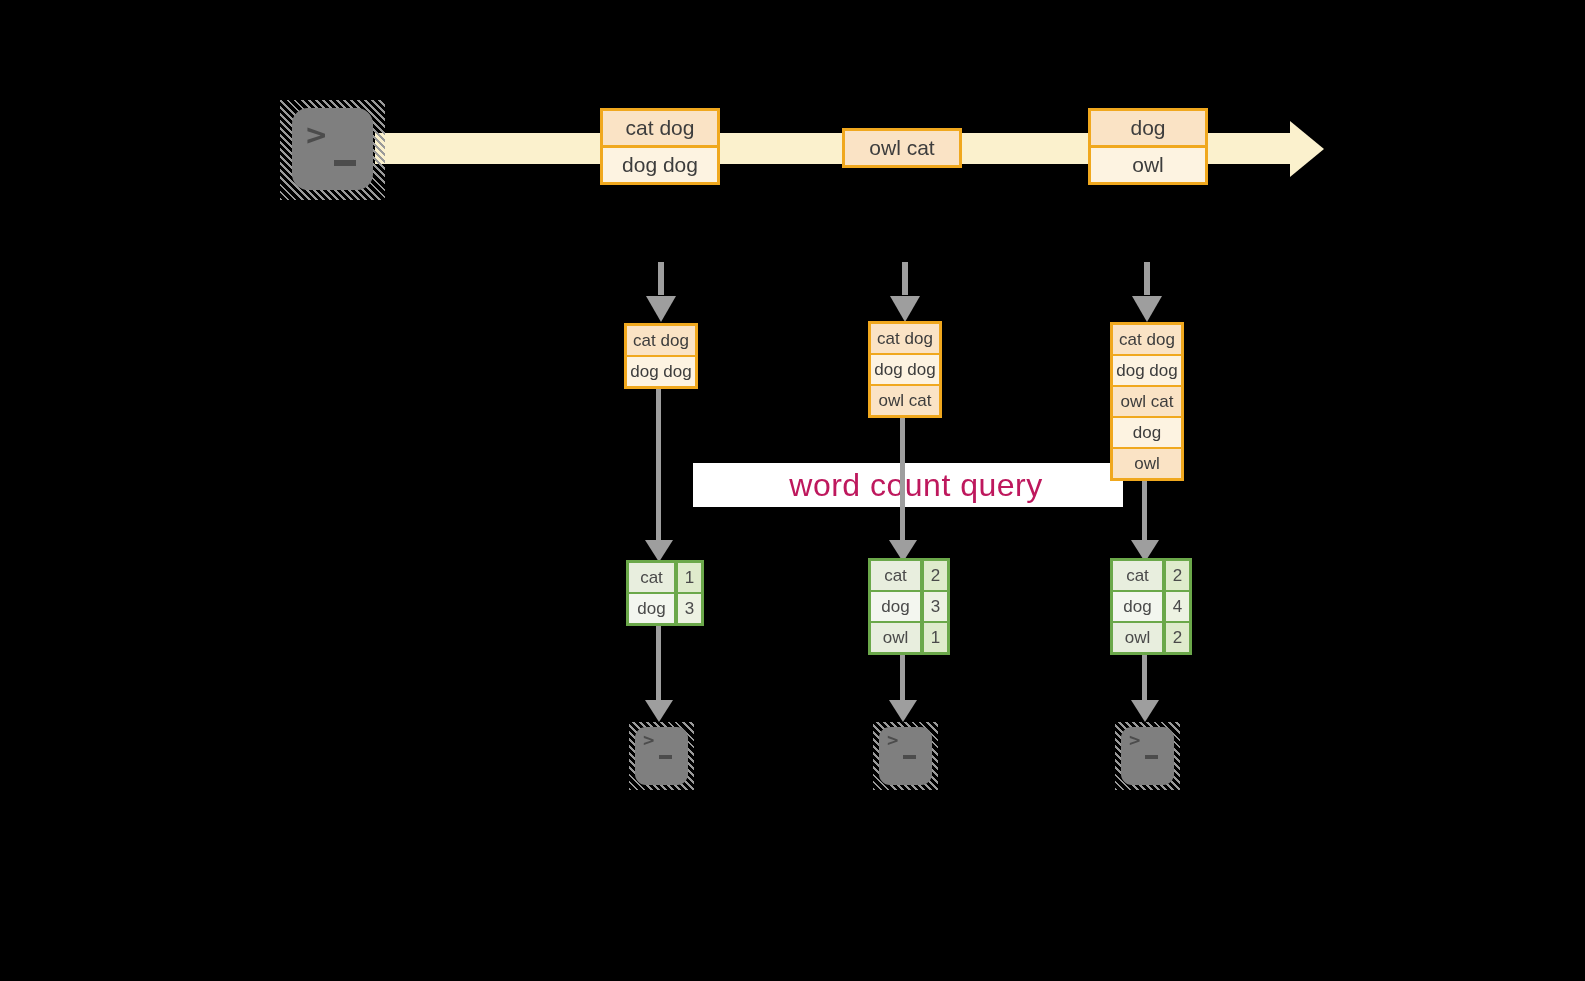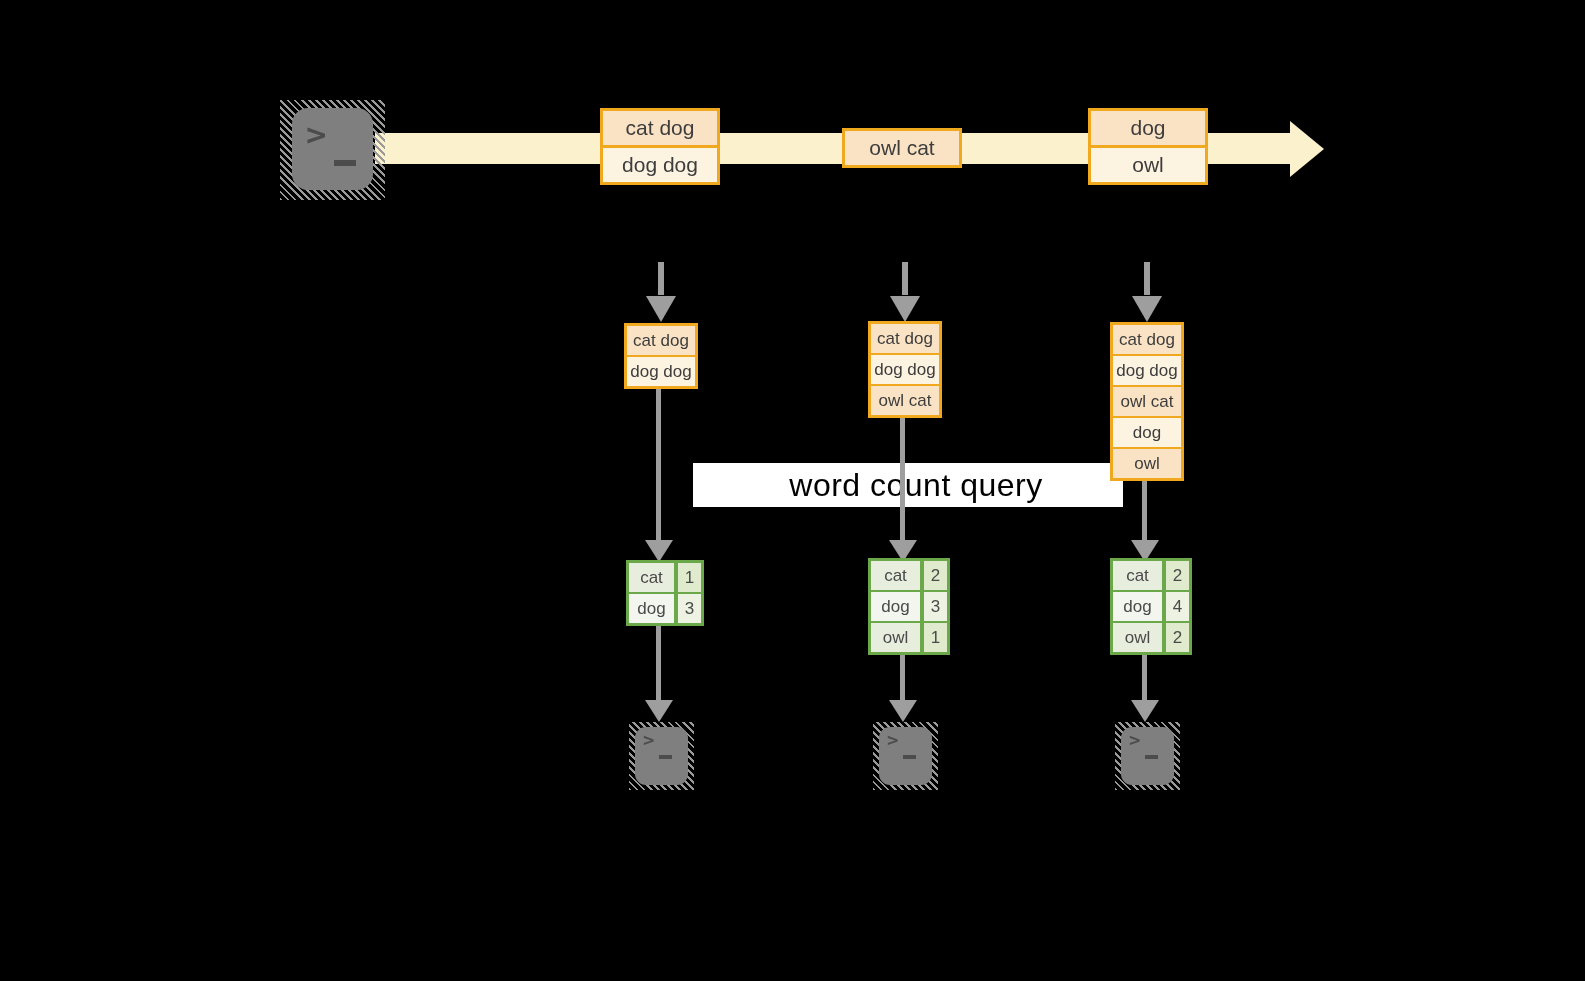--- a/index.html
+++ b/index.html
@@ -49,21 +49,21 @@
   }
   .ahead.big{
     border-top-width:26px;border-left-width:15px;border-right-width:15px;
   }
 
   
   .band{
     left:693px;top:463px;width:430px;height:44px;background:var(--band_bg);
     z-index:2;display:flex;align-items:center;justify-content:center;
   }
-  .band span{font-size:32px;color:#000000;letter-spacing:0.5px;margin-left:16px;}
+  .band span{font-size:32px;color:#be185d;letter-spacing:0.5px;margin-left:16px;}
 
   
   .gtable{
     background:var(--green_border);
     padding:3px;display:flex;flex-direction:column;gap:2px;z-index:4;
   }
   .gtable .grow{display:flex;gap:4px;height:29px;}
   .gtable .word{
     flex:1;display:flex;align-items:center;justify-content:center;
     font-size:17px;color:#4a4a4a;

